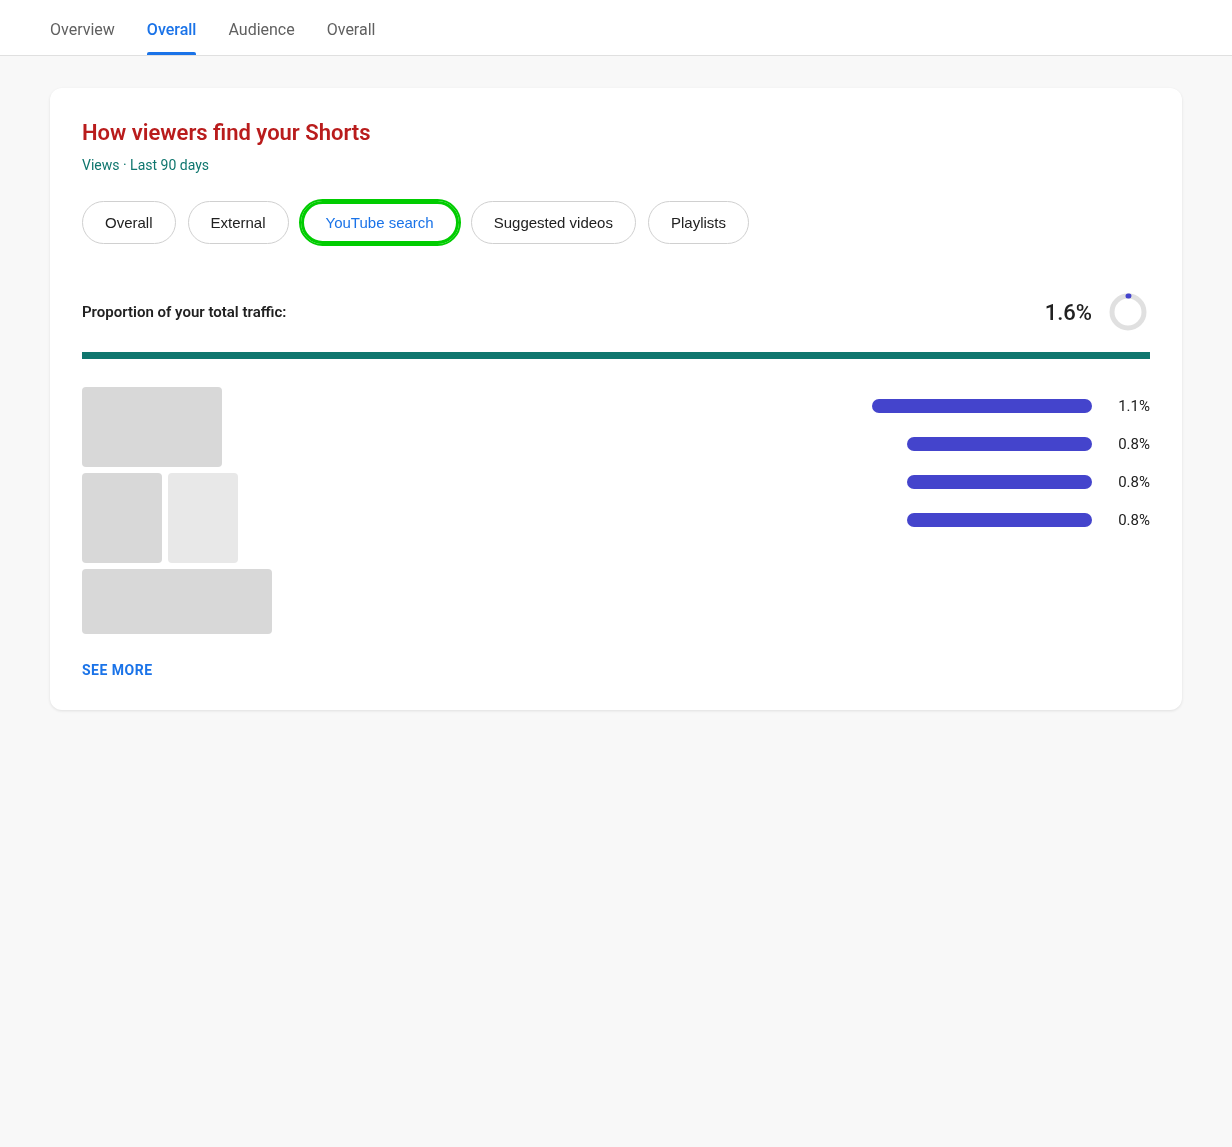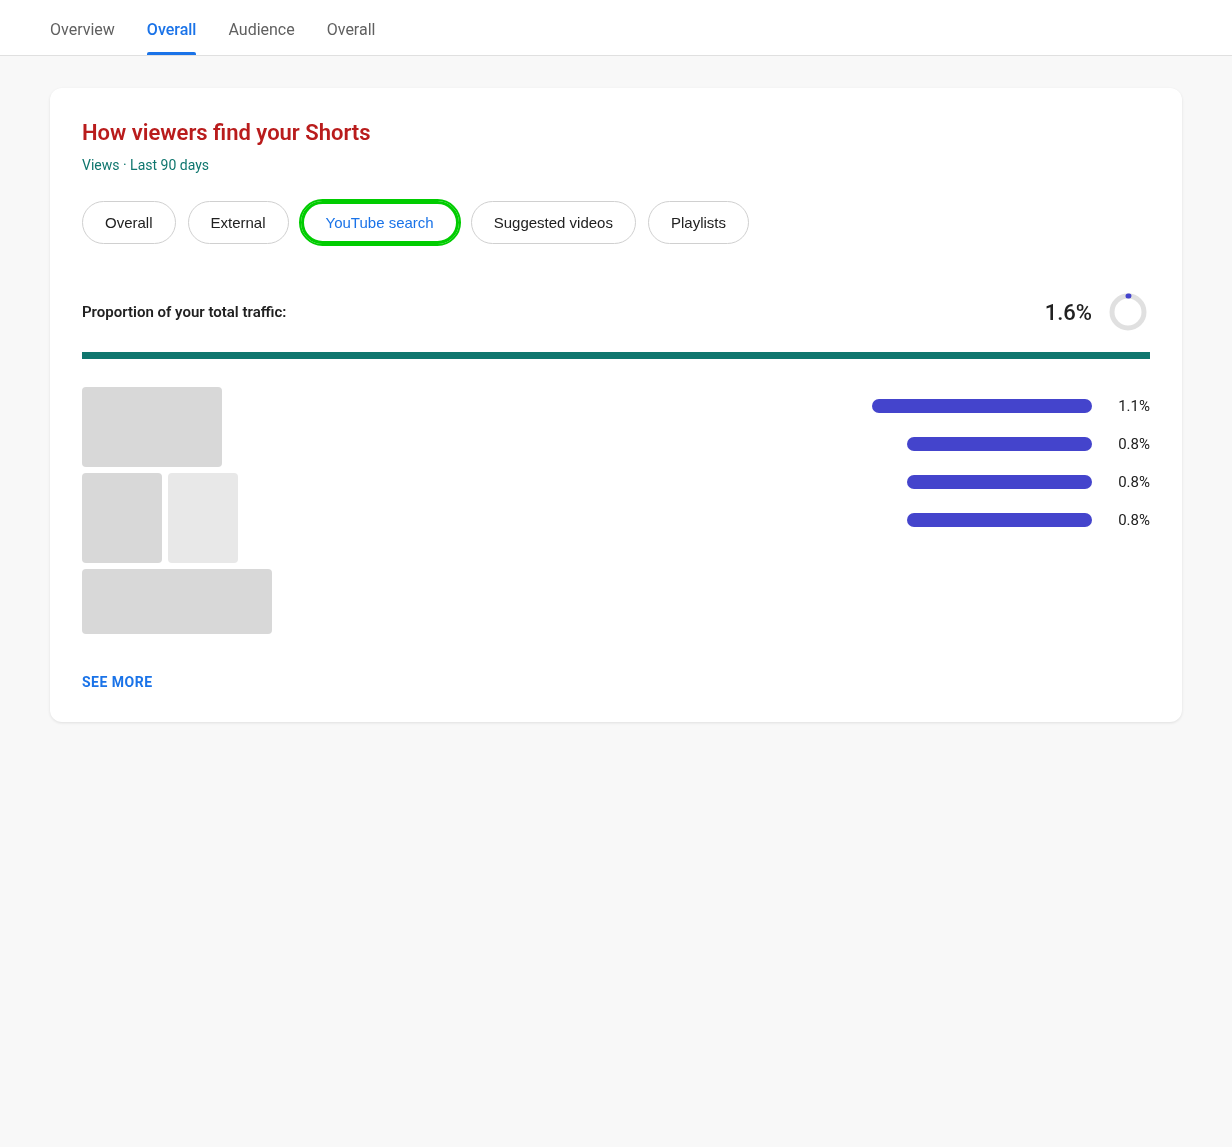--- a/index.html
+++ b/index.html
@@ -198,21 +198,21 @@
     .bar-value {
       font-size: 15px;
       color: #212121;
       width: 44px;
       text-align: right;
       flex-shrink: 0;
     }
 
     
     .see-more {
-      margin-top: 40px;
+      margin-top: 28px;
       font-size: 14px;
       font-weight: 700;
       color: #1a73e8;
       text-transform: uppercase;
       letter-spacing: 0.5px;
       cursor: pointer;
     }
   </style>
 </head>
 <body>

